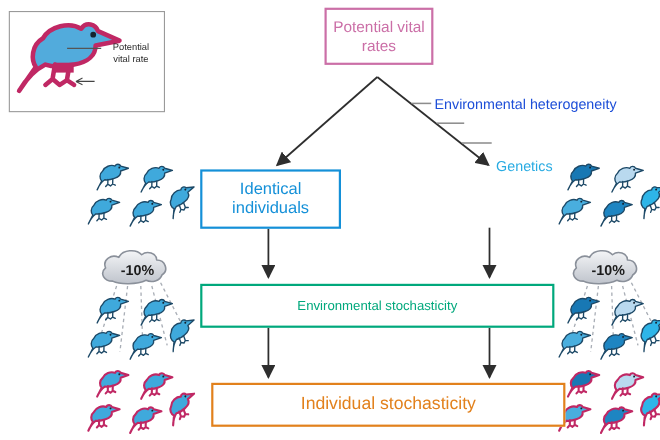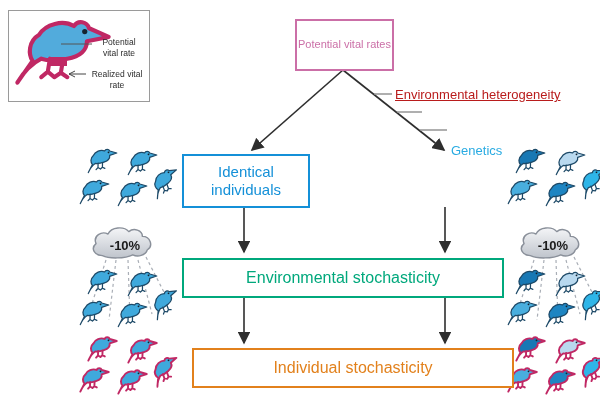--- a/index.html
+++ b/index.html
@@ -1,23 +1,23 @@
 <!DOCTYPE html>
 <html><head>
 <meta charset="utf-8">
 <style>
   html,body{margin:0;padding:0;background:#fff;font-family:"Liberation Sans",sans-serif;}
   .canvas{position:relative;width:600px;height:400px;background:#fff;overflow:hidden;}
   .layer{position:absolute;left:0;top:0;pointer-events:none;}
   .node{position:absolute;display:flex;align-items:center;justify-content:center;
         text-align:center;background:#fff;border:2.2px solid #888;line-height:1.2;z-index:3;}
-  .node-pink{left:295px;top:19px;width:95px;height:48px;font-size:11px;}
+  .node-pink{left:295px;top:7px;width:95px;height:48px;font-size:14px;}
   .node-identical{left:182px;top:154px;width:124px;height:50px;font-size:15px;}
   .node-hetero{left:385px;top:154px;width:120px;height:50px;font-size:15px;}
-  .node-env{left:182px;top:258px;width:318px;height:36px;font-size:16px;}
+  .node-env{left:182px;top:258px;width:318px;height:36px;font-size:12px;}
   .node-ind{left:192px;top:348px;width:318px;height:36px;font-size:16px;}
   .factor{position:absolute;font-size:13px;white-space:nowrap;z-index:3;}
   .factor-0{left:395px;top:87px;}
   .factor-1{left:425px;top:105px;}
   .factor-2{left:451px;top:123px;margin-top:20px;}
   .legend{position:absolute;left:8px;top:10px;width:140px;height:90px;border:1px solid #9a9a9a;
           background:#fff;z-index:3;}
   .legend-label{position:absolute;font-size:8.5px;line-height:1.3;color:#2b2b2b;text-align:center;}
   .legend-potential{left:85px;top:26px;width:50px;}
   .legend-realized{left:79px;top:58px;width:58px;}
@@ -69,29 +69,28 @@
   <div class="legend">
     <svg width="140" height="88" style="overflow:visible">
       <g transform="translate(4,2)">
         <use href="#bird-shape" width="100" height="74" style="--bf:#52abdc;--bo:#c02864;--bw:1.9"></use>
         <rect x="36" y="44" width="18" height="9" fill="#c02864"></rect>
       </g>
       <path d="M52,33 H83" stroke="#555" stroke-width="1" fill="none"></path>
       <path d="M77,63 H60 M60,63 l6,-3 M60,63 l6,3" stroke="#444" stroke-width="1" fill="none"></path>
     </svg>
     <div class="legend-label legend-potential">Potential vital rate</div>
-    <div class="legend-label legend-realized">Realized vital rate</div>
   </div>
 
   <div class="node node-pink" style="color: rgb(203, 111, 167); border-color: rgb(203, 111, 167);">Potential vital rates</div>
   <div class="node node-identical" style="color: rgb(20, 144, 216); border-color: rgb(20, 144, 216);">Identical individuals</div>
   <div class="node node-env" style="color: rgb(0, 168, 124); border-color: rgb(0, 168, 124);">Environmental stochasticity</div>
   <div class="node node-ind" style="color: rgb(226, 129, 28); border-color: rgb(226, 129, 28);">Individual stochasticity</div>
 
-  <div class="factor factor-0" style="color: #b91c1c; border-color: rgb(41, 171, 226); text-decoration: underline;">Environmental heterogeneity</div>
+  <div class="factor factor-0" style="color: #1d4ed8; border-color: rgb(41, 171, 226);">Environmental heterogeneity</div>
   <div class="factor factor-2" style="color: rgb(41, 171, 226); border-color: rgb(41, 171, 226);">Genetics</div>
 
   <div id="groups">
       <svg width="108" height="70" style="position:absolute;left:76px;top:145px;overflow:visible;z-index:2">
         <g transform="translate(9,2) rotate(-8 17 12)">
           <use href="#bird-shape" width="34" height="25" style="--bf:#3fa9dc;--bo:#1d4967;--bw:1.7"></use>
         </g>
         <g transform="translate(49,4) rotate(-8 17 12)">
           <use href="#bird-shape" width="34" height="25" style="--bf:#3fa9dc;--bo:#1d4967;--bw:1.7"></use>
         </g>

